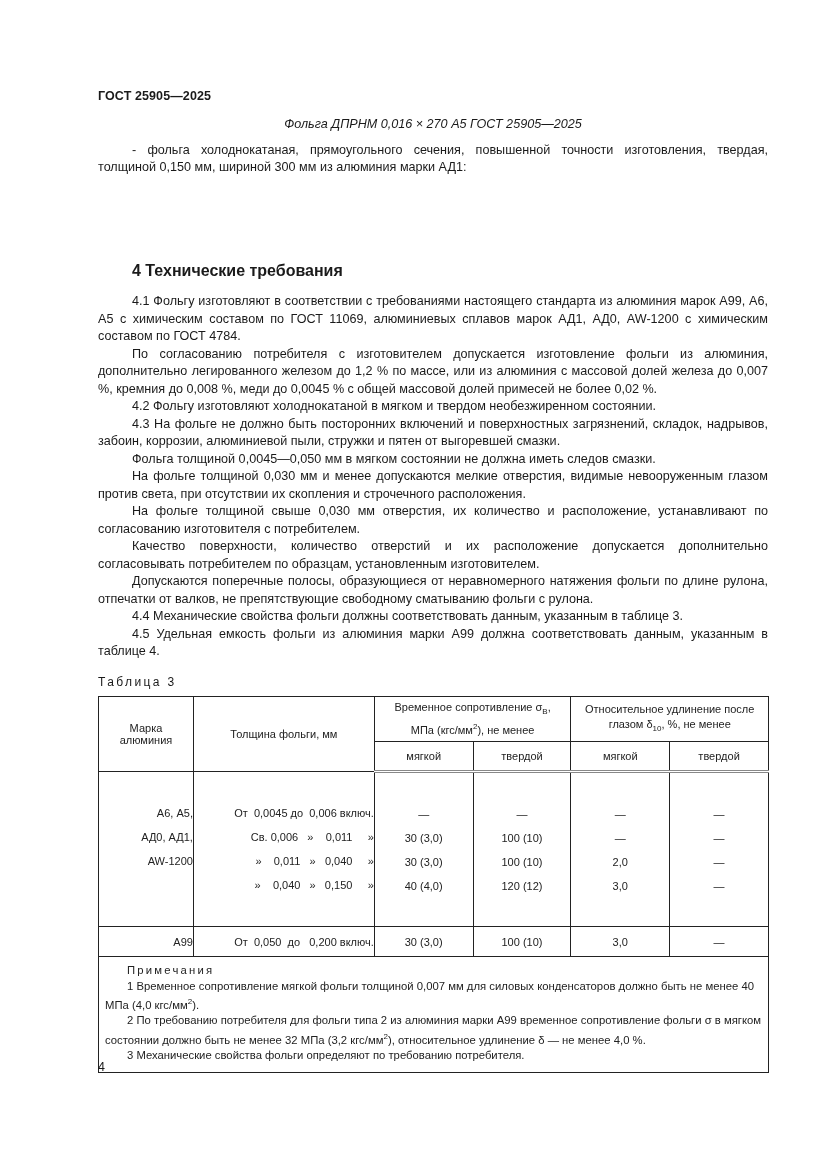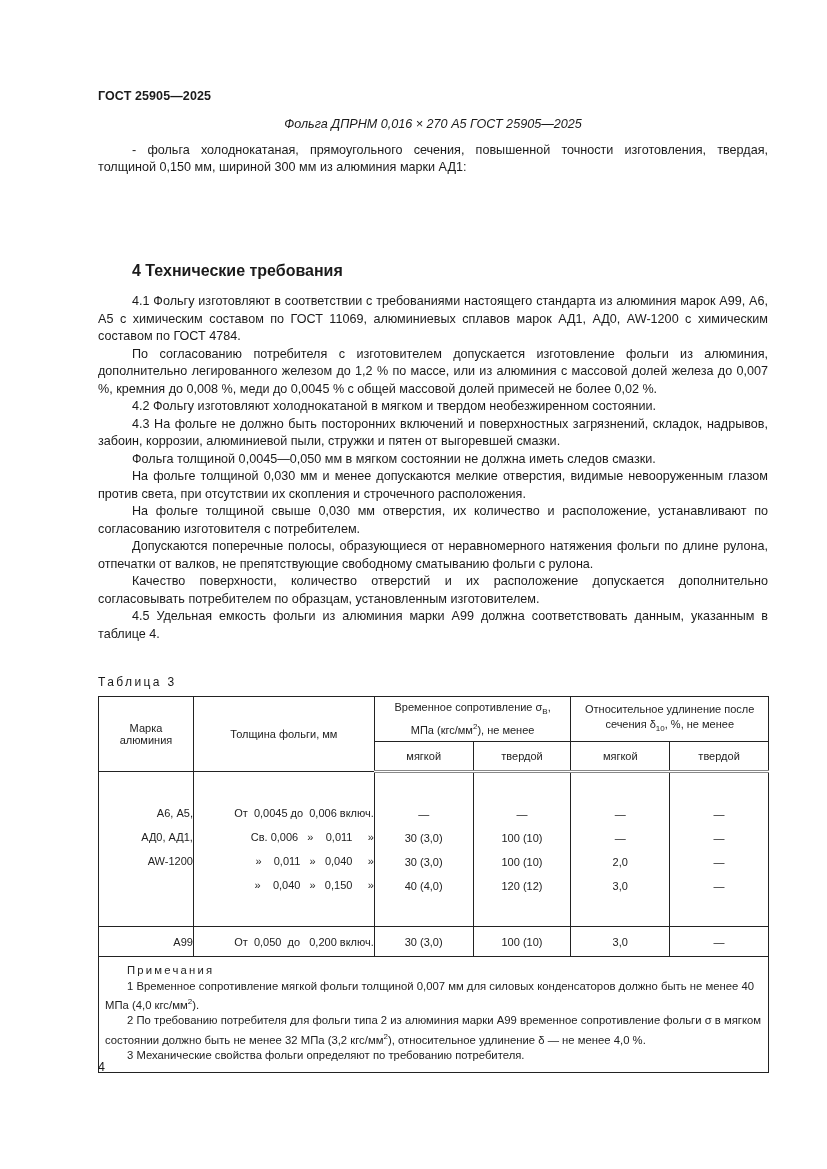--- a/index.html
+++ b/index.html
@@ -41,22 +41,23 @@
   <div class="section-title">4  Технические требования</div>
 
   <div class="text" style="top:293px;">
     <p>4.1  Фольгу изготовляют в соответствии с требованиями настоящего стандарта из алюминия марок А99, А6, А5 с химическим составом по ГОСТ 11069, алюминиевых сплавов марок АД1, АД0, AW-1200 с химическим составом по ГОСТ 4784.</p>
     <p>По согласованию потребителя с изготовителем допускается изготовление фольги из алюминия, дополнительно легированного железом до 1,2 % по массе, или из алюминия с массовой долей железа до 0,007 %, кремния до 0,008 %, меди до 0,0045 % с общей массовой долей примесей не более 0,02 %.</p>
     <p>4.2  Фольгу изготовляют холоднокатаной в мягком и твердом необезжиренном состоянии.</p>
     <p>4.3  На фольге не должно быть посторонних включений и поверхностных загрязнений, складок, надрывов, забоин, коррозии, алюминиевой пыли, стружки и пятен от выгоревшей смазки.</p>
     <p>Фольга толщиной 0,0045—0,050 мм в мягком состоянии не должна иметь следов смазки.</p>
     <p>На фольге толщиной 0,030 мм и менее допускаются мелкие отверстия, видимые невооруженным глазом против света, при отсутствии их скопления и строчечного расположения.</p>
     <p>На фольге толщиной свыше 0,030 мм отверстия, их количество и расположение, устанавливают по согласованию изготовителя с потребителем.</p>
+    <p>Качество поверхности, количество отверстий и их расположение допускается дополнительно согласовывать потребителем по образцам, установленным изготовителем.</p>
     <p>Допускаются поперечные полосы, образующиеся от неравномерного натяжения фольги по длине рулона, отпечатки от валков, не препятствующие свободному сматыванию фольги с рулона.</p>
-    <p>Качество поверхности, количество отверстий и их расположение допускается дополнительно согласовывать потребителем по образцам, установленным изготовителем.</p>
+    <p>4.4  Механические свойства фольги должны соответствовать данным, указанным в таблице 3.</p>
     <p>4.5  Удельная емкость фольги из алюминия марки А99 должна соответствовать данным, указанным в таблице 4.</p>
   </div>
 
   <div class="table-caption">Таблица 3</div>
 
   <table class="t3">
     <colgroup>
       <col style="width:95px">
         <col style="width:181px">
         <col style="width:99px">
@@ -67,21 +68,21 @@
     <tbody>
         <tr class="hdr1">
       <td rowspan="2" style="padding:0 14px;">Марка алюминия</td>
       <td rowspan="2">Толщина фольги, мм</td>
       <td colspan="2" style="line-height:15px;">
         <span>Временное сопротивление σ</span><sub style="font-size:8px">В</sub><span>,</span><br>
         <span>МПа (кгс/мм</span><sup style="font-size:8px">2</sup><span>), не менее</span>
       </td>
       <td colspan="2" style="line-height:15px;">
         <span>Относительное удлинение после</span><br>
-        <span>сечения δ</span><sub style="font-size:8px">10</sub><span>, %, не менее</span>
+        <span>глазом δ</span><sub style="font-size:8px">10</sub><span>, %, не менее</span>
       </td>
     </tr>
     <tr class="hdr2 h2">
       <td>мягкой</td>
       <td>твердой</td>
       <td>мягкой</td>
       <td>твердой</td>
     </tr>
     <tr>
       <td class="left cellstack">

